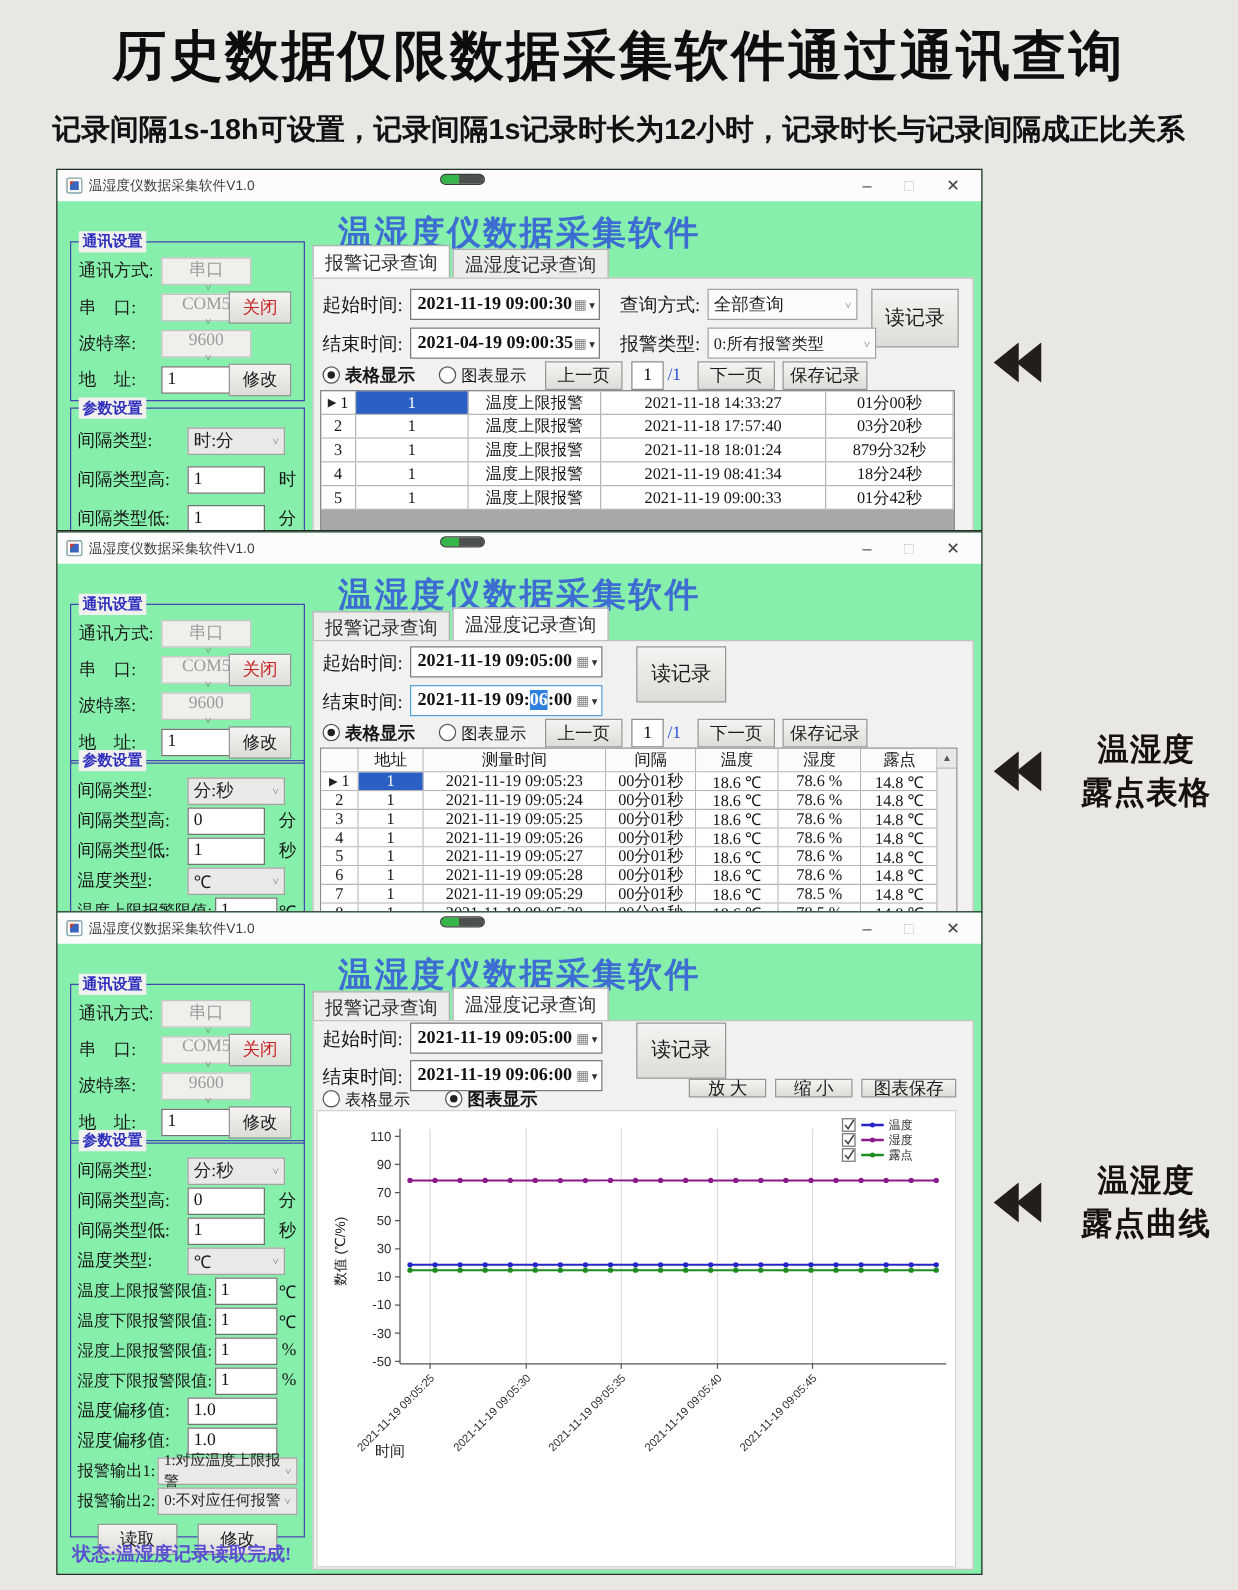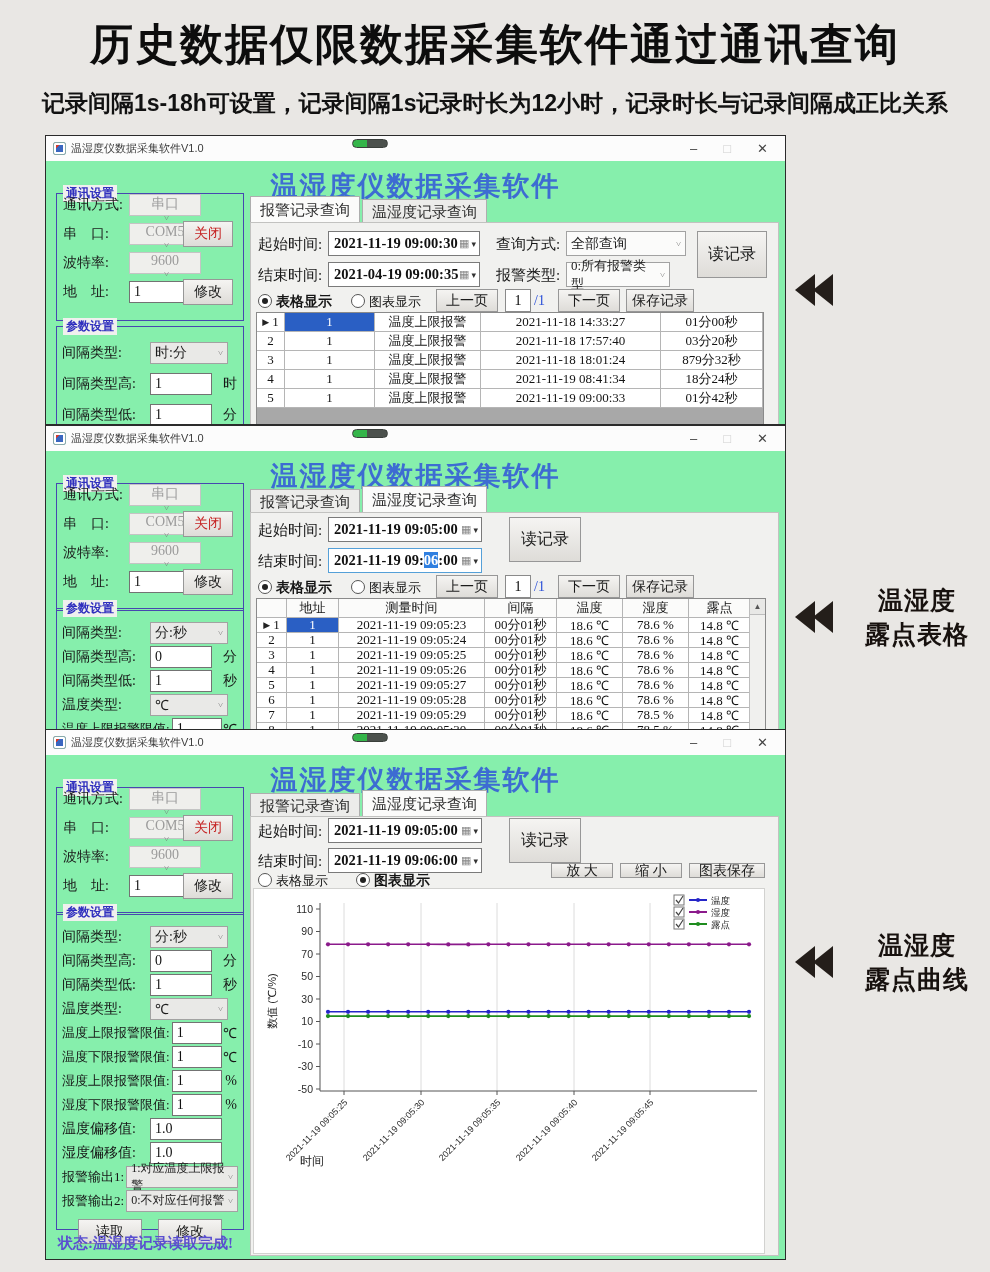--- a/index.html
+++ b/index.html
@@ -16,21 +16,21 @@
     box-shadow:inset 0 0 0 2px #fff;border:1px solid #8aa;box-sizing:border-box;}
   .pill{position:absolute;left:306px;top:3px;width:36px;height:9px;border-radius:5px;
     background:linear-gradient(to right,#35b54a 0 42%,#4c514d 42% 100%);border:1px solid #3a3f3b;box-sizing:border-box;}
   .win-controls{margin-left:auto;display:flex;align-items:center;gap:26px;padding-right:10px;font-size:13px;color:#444;}
   .wc.max{color:#cfcfcf;}
   .heading{text-align:center;color:#3d6cd2;font-size:27px;font-weight:600;letter-spacing:2px;margin-top:7px;
     font-family:"Liberation Serif",serif;}
   
   .group{position:absolute;border:1px solid #4747b0;box-sizing:border-box;}
   .group-label{position:absolute;top:-9px;left:6px;background:#f0f0ee;color:#2f2fbe;font-size:12px;font-weight:700;padding:0 3px;}
-  .comm-group{left:10px;top:57px;width:188px;height:128px;}
+  .comm-group{left:10px;top:57px;width:188px;height:128px;padding-top:12px;}
   .c-row{display:flex;align-items:center;margin:0 6px 7px 6px;height:22px;position:relative;
     font-family:"Liberation Serif",serif;}
   .c-lbl{width:66px;font-size:14px;color:#1a1a1a;white-space:pre;}
   .sel{height:22px;background:#e9e9e7;border:1px solid #a2a2a2;display:flex;align-items:center;
     justify-content:space-between;padding:0 4px;box-sizing:border-box;font-size:14px;color:#1c1c1c;
     font-family:"Liberation Serif",serif;}
   .sel .arr{font-size:9px;color:#777;margin-left:3px;}
   .sel.disabled{color:#9b9b9b;background:#efefec;border-color:#c4c4c4;}
   .sel.white{background:#fbfbfa;}
   .c-sel{width:72px;flex-direction:column;}
@@ -42,21 +42,21 @@
     font-family:"Liberation Serif",serif;}
   .btn.red{color:#c52222;}
   .side-btn{position:absolute;right:4px;width:50px;height:26px;margin-left:40px;}
   
   .p-row{display:flex;align-items:center;margin:0 5px 8px 5px;height:23px;position:relative;
     font-family:"Liberation Serif",serif;}
   .p-row.compact{margin-bottom:3px;height:21px;}
   .p-lbl{width:88px;font-size:14px;color:#161616;}
   .p-lbl.auto{width:auto;font-size:13px;margin-right:2px;}
   .p-sel{width:78px;}
-  .p-selw{flex:1;font-size:12px;}
+  .p-selw{flex:1;font-size:12px;justify-content:center;}
   .p-inp{width:62px;}
   .p-inp-s{width:50px;}
   .p-inp-m{width:72px;}
   .p-unit{margin-left:auto;font-size:14px;color:#161616;padding-right:1px;}
   .pg-btnrow{display:flex;justify-content:center;gap:16px;margin-top:8px;}
   .pg-btnrow .btn{width:64px;height:25px;}
   .status{position:absolute;font-size:15px;font-weight:700;color:#5a4fd0;font-family:"Liberation Serif",serif;}
   
   .tabs{position:absolute;display:flex;align-items:flex-end;}
   .tab{height:24px;padding:0 9px;display:flex;align-items:center;background:#ececea;border:1px solid #aeaeae;
@@ -189,21 +189,21 @@
     </div>
   <div class="btn abs" style="left:651px;top:95px;width:70px;height:47px;font-size:16px;">读记录</div>
 
   <span class="q-lbl" style="left:212px;top:130px;">结束时间:</span>
   <div class="dateinp" style="left:282px;top:126px;width:152px;">
     <span class="d-val">2021-04-19 09:00:35</span>
     <span class="cal-icon">▦</span>
       <span class="d-arr">▾</span>
     </div>
   <span class="q-lbl" style="left:450px;top:130px;">报警类型:</span>
-  <div class="sel white abs" style="left:520px;top:126px;width:104px;height:25px;font-size:13px;justify-content:flex-end;">
+  <div class="sel white abs" style="left:520px;top:126px;width:135px;height:25px;font-size:13px;">
     <span>0:所有报警类型</span>
       <span class="arr">˅</span>
     </div>
 
   <span class="abs" style="left:212px;top:156px;"><span class="radio on"></span><span class="r-lbl b">表格显示</span></span>
   <span class="abs" style="left:305px;top:156px;"><span class="radio"></span><span class="r-lbl" style="font-size:13px;">图表显示</span></span>
   <div class="btn abs" style="left:390px;top:153px;width:62px;height:23px;">上一页</div>
   <div class="pagebox" style="left:459px;top:153px;width:26px;">1</div>
   <span class="page-total" style="left:488px;top:157px;">/1</span>
   <div class="btn abs" style="left:512px;top:153px;width:62px;height:23px;">下一页</div>

